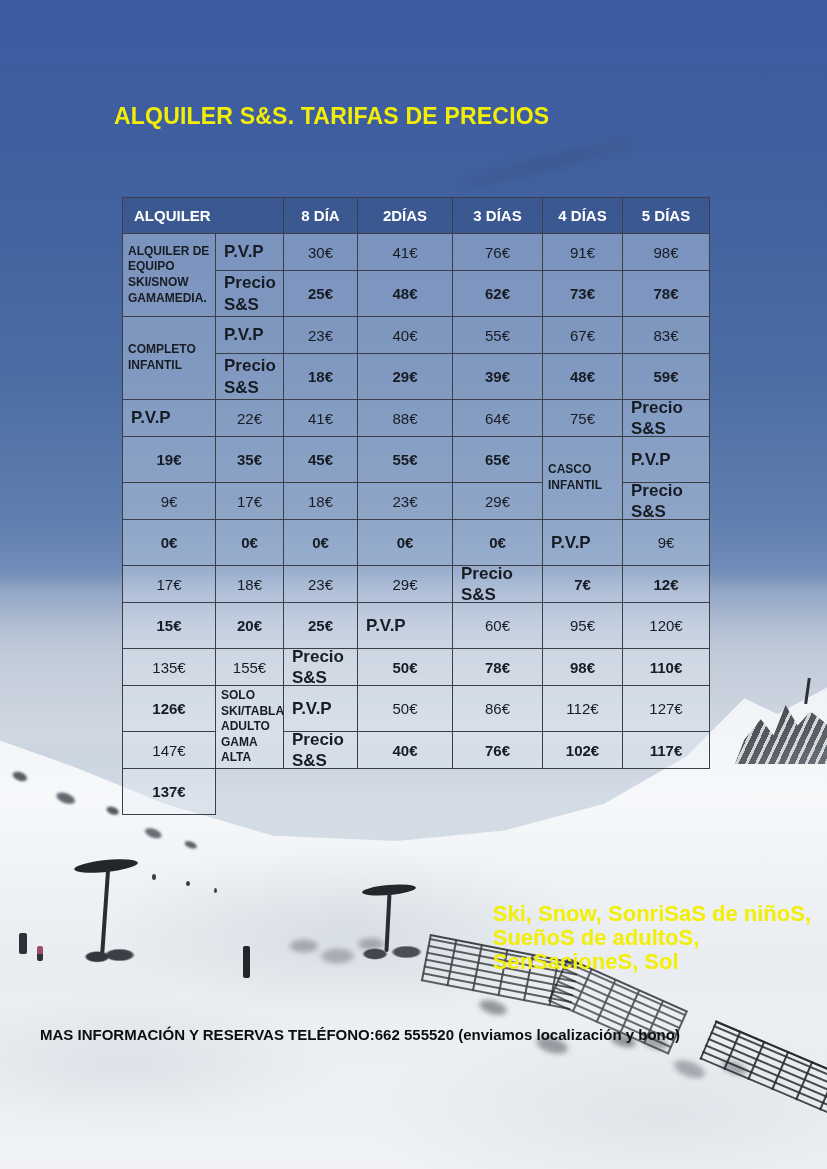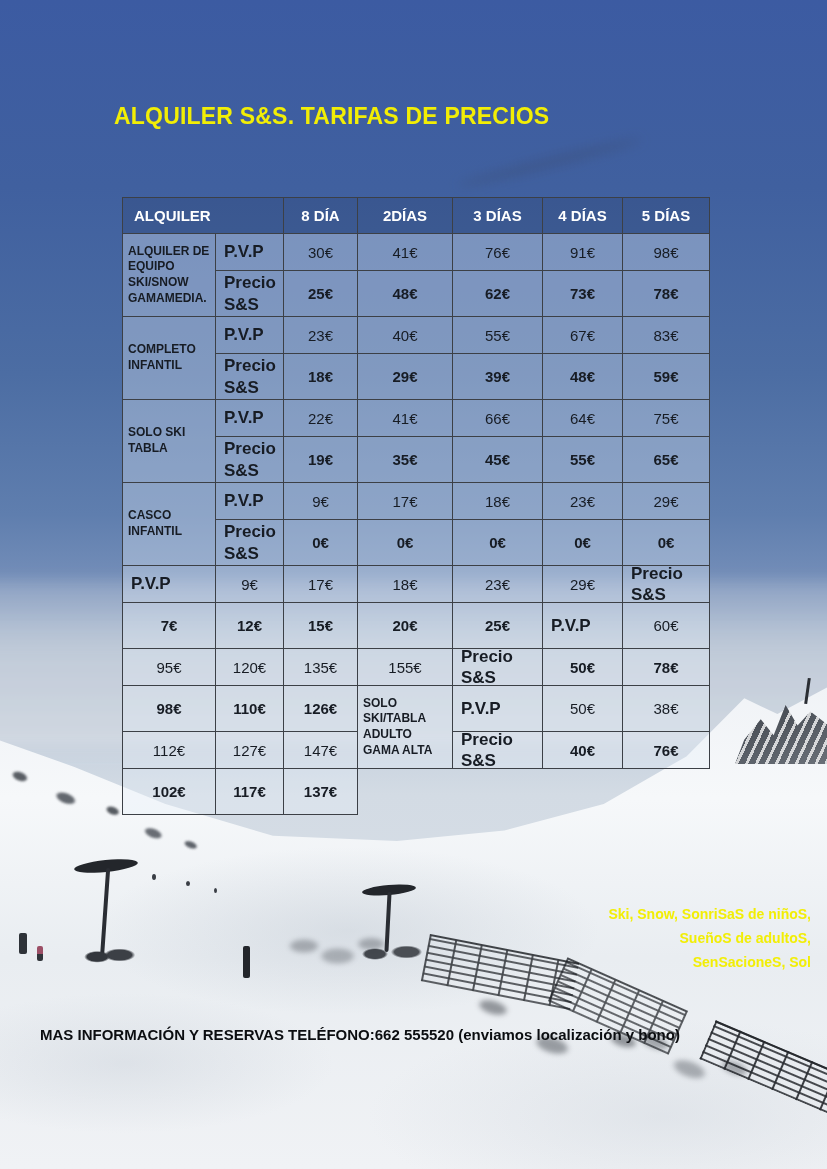--- a/index.html
+++ b/index.html
@@ -127,22 +127,22 @@
     grid-row:span 2; flex-direction:column; align-items:flex-start; justify-content:center;
     padding:2px 5px; font-size:12px; font-weight:bold; line-height:1.3; text-align:left;
   }
   .lbl{justify-content:flex-start; padding-left:8px; font-size:17px; font-weight:bold;}
   .ssl{flex-direction:column; align-items:flex-start; justify-content:center; line-height:1.25;}
   .blk{display:block;}
   .val{font-size:15px;}
   .ss{font-weight:bold;}
   
   .motto{
-    position:absolute; right:16px; top:902px; text-align:right;
-    color:#f2ee05; font-weight:bold; font-size:14px; line-height:24px;
+    position:absolute; right:16px; top:902px; text-align:left;
+    color:#f2ee05; font-weight:bold; font-size:22px; line-height:24px;
   }
   
   .footer{position:absolute; left:40px; top:1026px; color:#0b0d10;}
   .f-line{margin:0 0 21px 0; font-size:15px; font-weight:bold; white-space:pre-wrap;}
   .u{text-decoration:underline;}
 </style>
 </head>
 <body>
 
 <div class="page">
@@ -213,25 +213,24 @@
     <div class="c lbl ssl">
         <span class="blk">Precio</span>
         <span class="blk">S&amp;S</span>
       </div>
     <div class="c val ss">18€</div>
     <div class="c val ss">29€</div>
     <div class="c val ss">39€</div>
     <div class="c val ss">48€</div>
     <div class="c val ss">59€</div>
 
-    <div class="c cat">SOLO SKI TABLA</div>
     <div class="c lbl">P.V.P</div>
     <div class="c val">22€</div>
     <div class="c val">41€</div>
-    <div class="c val">66€</div>
+    <div class="c val">88€</div>
     <div class="c val">64€</div>
     <div class="c val">75€</div>
     <div class="c lbl ssl">
         <span class="blk">Precio</span>
         <span class="blk">S&amp;S</span>
       </div>
     <div class="c val ss">19€</div>
     <div class="c val ss">35€</div>
     <div class="c val ss">45€</div>
     <div class="c val ss">55€</div>
@@ -282,21 +281,21 @@
       </div>
     <div class="c val ss">50€</div>
     <div class="c val ss">78€</div>
     <div class="c val ss">98€</div>
     <div class="c val ss">110€</div>
     <div class="c val ss">126€</div>
 
     <div class="c cat">SOLO SKI/TABLA ADULTO GAMA ALTA</div>
     <div class="c lbl">P.V.P</div>
     <div class="c val">50€</div>
-    <div class="c val">38€</div>
+    <div class="c val">86€</div>
     <div class="c val">112€</div>
     <div class="c val">127€</div>
     <div class="c val">147€</div>
     <div class="c lbl ssl">
         <span class="blk">Precio</span>
         <span class="blk">S&amp;S</span>
       </div>
     <div class="c val ss">40€</div>
     <div class="c val ss">76€</div>
     <div class="c val ss">102€</div>

